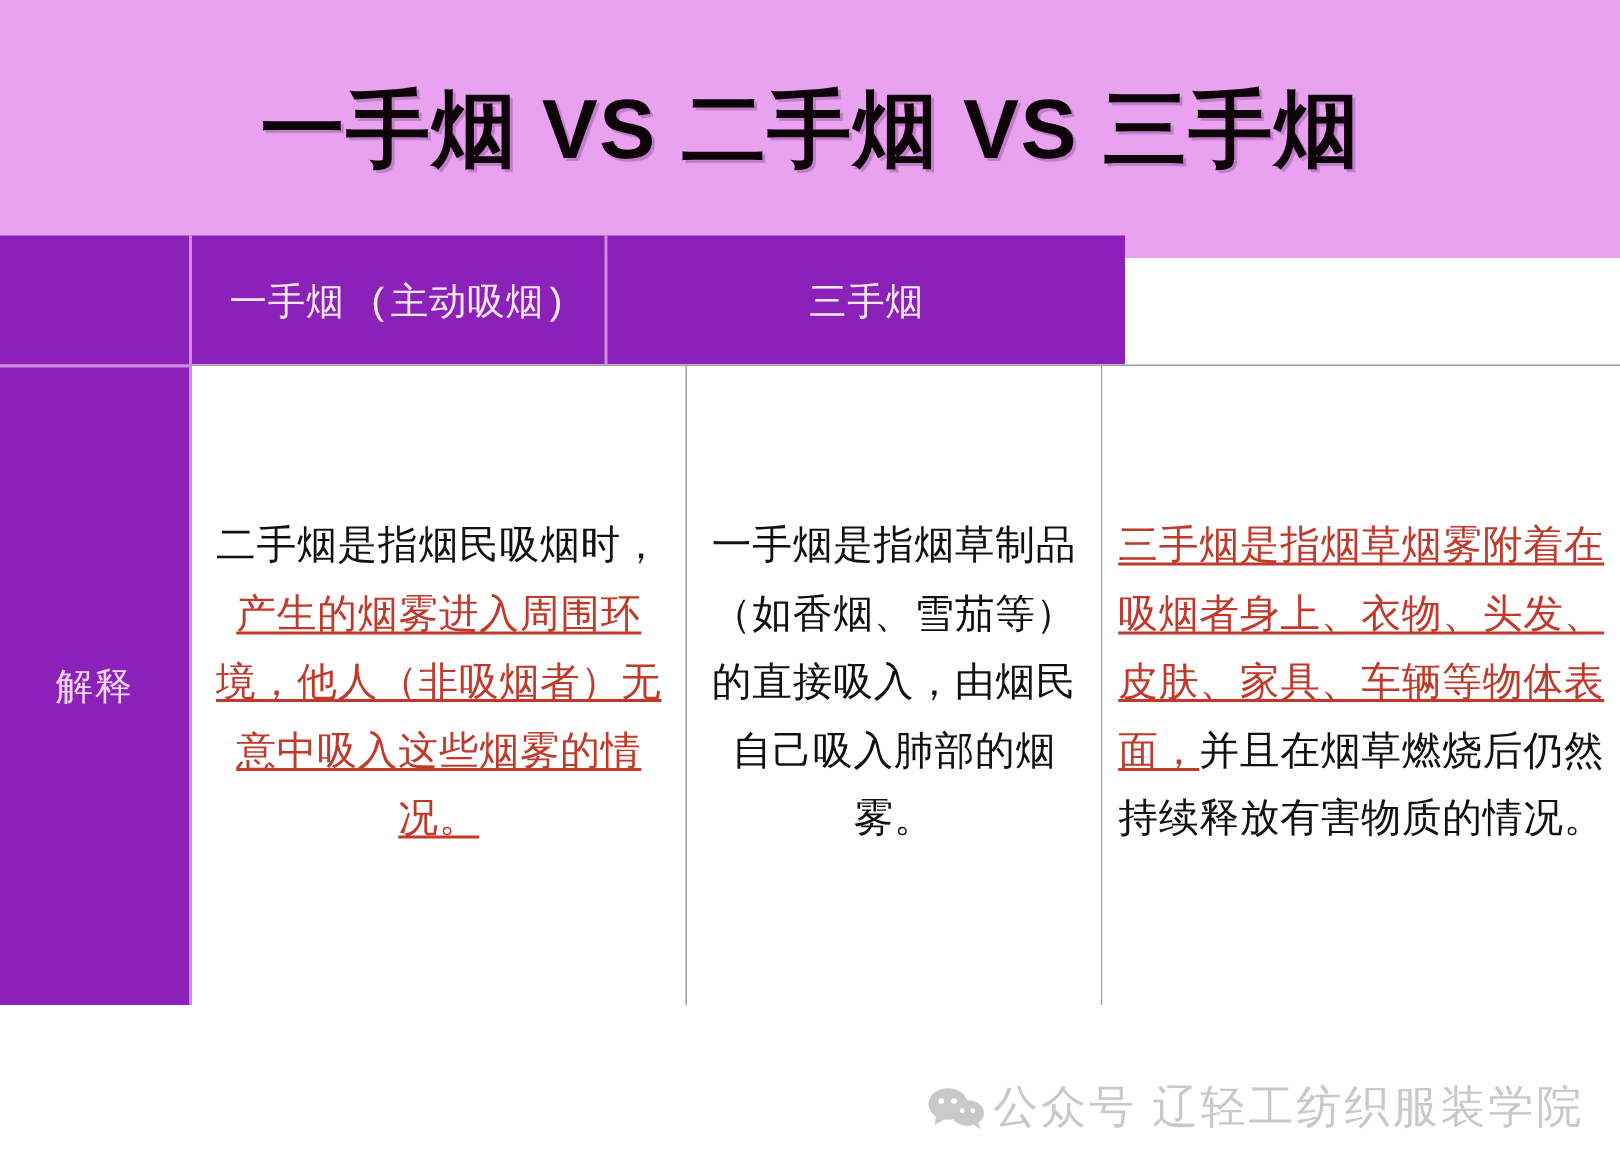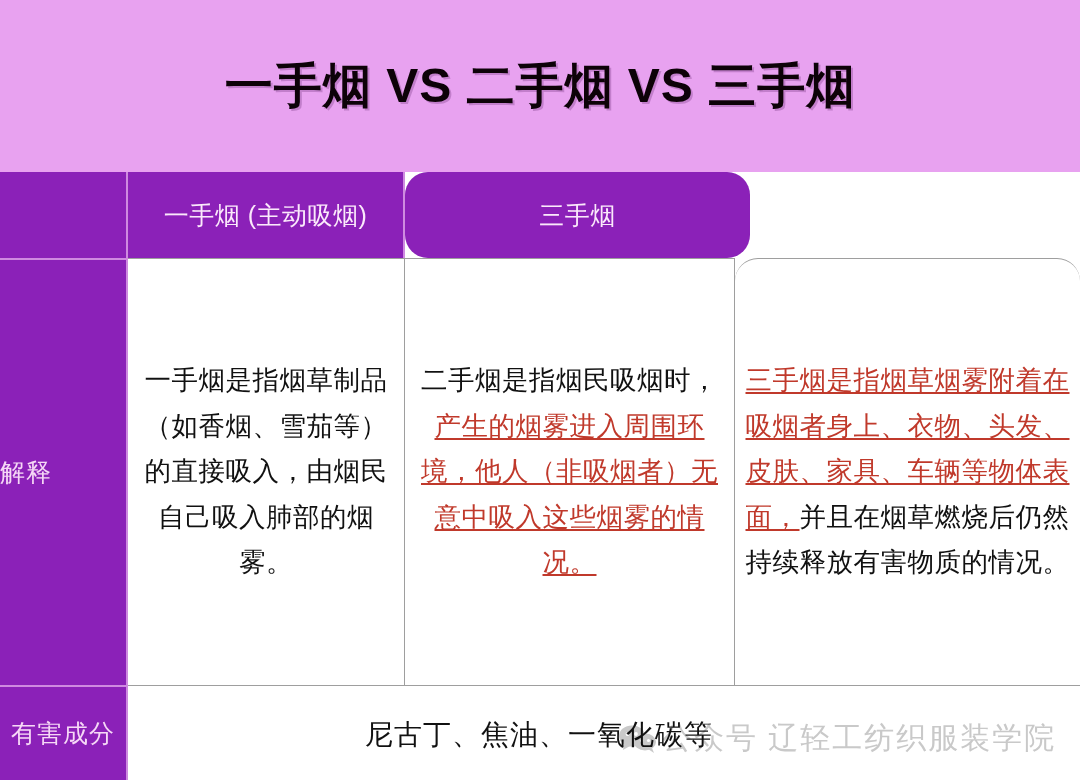--- a/index.html
+++ b/index.html
@@ -20,52 +20,53 @@
     left: 0;
     top: 0;
     width: 1080px;
     height: 172px;
     background: #e8a2f0;
     display: flex;
     align-items: center;
     justify-content: center;
   }
   .banner-title {
-    font-size: 48px;
+    font-size: 56px;
     font-weight: bold;
     color: #0d0208;
     letter-spacing: 1px;
     line-height: 1;
     white-space: nowrap;
     text-shadow: 2px 2px 0 rgba(80, 20, 90, 0.25);
   }
 
   
   .table {
     position: absolute;
     left: 0;
-    top: 172px;
+    top: 157px;
     width: 1080px;
     height: 608px;
+    font-family: Liberation Mono, monospace;
   }
   .row {
     display: flex;
     width: 1080px;
     box-sizing: border-box;
   }
   .cell {
     box-sizing: border-box;
     position: relative;
   }
 
   
   .c0 { width: 128px; flex: 0 0 128px; }
   .c1 { width: 277px; flex: 0 0 277px; }
   .c2 { width: 330px; flex: 0 0 330px; }
-  .c3 { width: 345px; flex: 0 0 345px; border-radius: 23px; }
+  .c3 { width: 345px; flex: 0 0 345px; }
 
   
   .row-head { height: 86px; }
   .row-head .cell {
     background: #8b21b8;
     display: flex;
     align-items: center;
     justify-content: center;
     border-right: 2px solid #cf8ae0;
   }
@@ -77,20 +78,21 @@
     white-space: nowrap;
     letter-spacing: 0.5px;
   }
 
   
   .row-expl { height: 427px; }
   .row-expl .c0 {
     background: #8b21b8;
     display: flex;
     align-items: center;
+    justify-content: center;
     border-right: 2px solid #cf8ae0;
     border-top: 2px solid #cf8ae0;
   }
   .label-text {
     color: #f6d8f6;
     font-size: 25px;
     font-weight: 500;
     letter-spacing: 1px;
   }
   .row-expl .body-cell {
@@ -188,47 +190,39 @@
     <div class="cell c3">
       <span class="head-text">三手烟</span>
     </div>
   </div>
 
   <div class="row row-expl">
     <div class="cell c0">
       <span class="label-text">解释</span>
     </div>
 
+    <div class="cell c2 body-cell">
+      <div class="para">
+        <span>二手烟是指烟民吸烟时，</span><span class="redu">产生的烟雾进入周围环境，他人（非吸烟者）无意中吸入这些烟雾的情况。</span>
+      </div>
+    </div>
+
     <div class="cell c1 body-cell">
       <div class="para">
         <span>一手烟是指烟草制品（如香烟、雪茄等）的直接吸入，由烟民自己吸入肺部的烟雾。</span>
       </div>
     </div>
 
-    <div class="cell c2 body-cell">
-      <div class="para">
-        <span>二手烟是指烟民吸烟时，</span><span class="redu">产生的烟雾进入周围环境，他人（非吸烟者）无意中吸入这些烟雾的情况。</span>
-      </div>
-    </div>
-
     <div class="cell c3 body-cell">
       <div class="para">
         <span class="redu">三手烟是指烟草烟雾附着在吸烟者身上、衣物、头发、皮肤、家具、车辆等物体表面，</span><span>并且在烟草燃烧后仍然持续释放有害物质的情况。</span>
       </div>
     </div>
   </div>
 
-  <div class="row row-harm">
-    <div class="cell c0">
-      <span class="label-text">有害成分</span>
-    </div>
-    <div class="cell span-cell">
-      <span class="harm-text">尼古丁、焦油、一氧化碳等</span>
-    </div>
-  </div>
 
 </div>
 
 <div class="watermark">
   <span class="wm-icon">
     <svg width="40" height="30" viewBox="0 0 40 30" aria-hidden="true">
       <ellipse cx="14" cy="12" rx="13" ry="10.5" fill="#c9c9c9"></ellipse>
       <polygon points="6,20 5,26 12,22" fill="#c9c9c9"></polygon>
       <circle cx="9.5" cy="10" r="1.9" fill="#ffffff"></circle>
       <circle cx="18" cy="10" r="1.9" fill="#ffffff"></circle>

